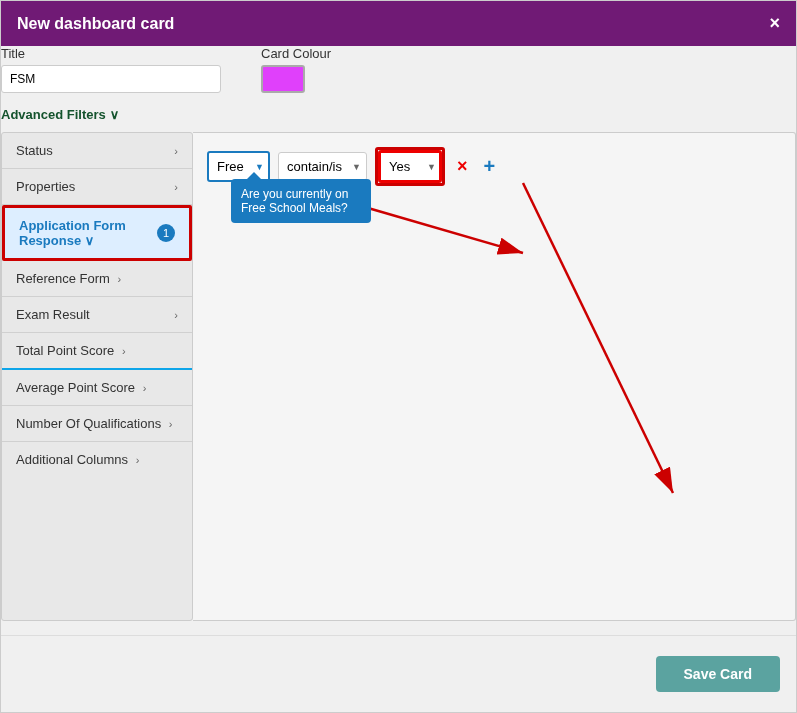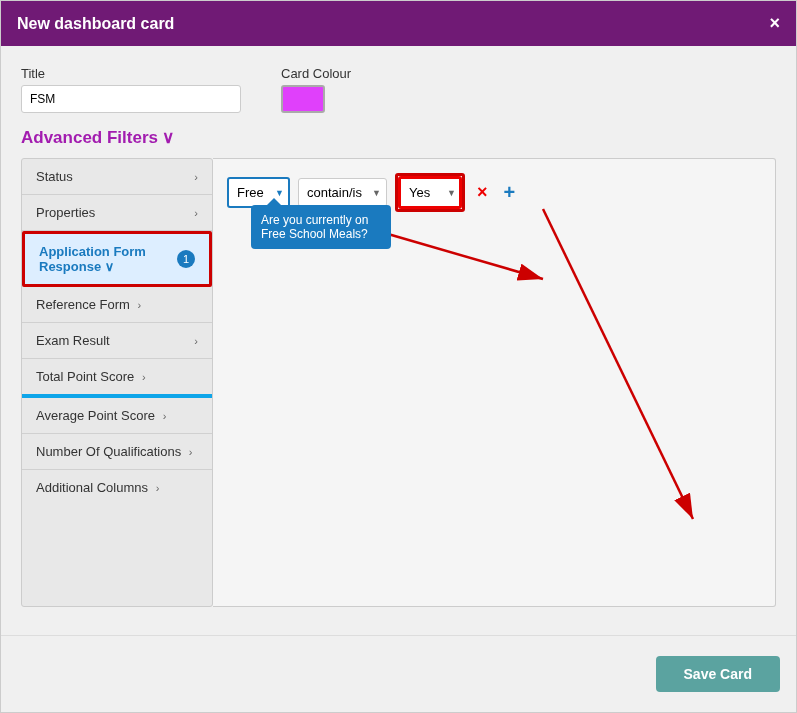--- a/index.html
+++ b/index.html
@@ -38,21 +38,21 @@
     .modal-close {
       color: white;
       font-size: 18px;
       cursor: pointer;
       background: none;
       border: none;
       font-weight: bold;
     }
     .modal-body {
       flex: 1;
-      padding: 20px;
+      padding: 0;
       overflow: hidden;
       position: relative;
     }
     .top-row {
       display: flex;
       align-items: flex-start;
       gap: 40px;
       margin-bottom: 14px;
     }
     .field-group {
@@ -74,22 +74,22 @@
     }
     .color-swatch {
       width: 44px;
       height: 28px;
       background: #e040fb;
       border: 2px solid #aaa;
       border-radius: 3px;
       cursor: pointer;
     }
     .advanced-filters-toggle {
-      color: #a21caf;
-      font-size: 17px;
+      color: #14532d;
+      font-size: 13px;
       font-weight: bold;
       cursor: pointer;
       display: flex;
       align-items: center;
       gap: 4px;
       margin-bottom: 10px;
     }
     .content-area {
       display: flex;
       gap: 0;
@@ -354,21 +354,21 @@
 
         <div class="sidebar-item-multi" style="border-bottom: 1px solid #d0d0d0;">
           <span>Reference Form <span class="item-chevron">›</span></span>
         </div>
 
         <div class="sidebar-item">
           <span>Exam Result</span>
           <span class="chevron">›</span>
         </div>
 
-        <div class="sidebar-item-multi" style="border-bottom: 4px solid #0ea5e9;">
+        <div class="sidebar-item-multi" style="border-bottom: 2px solid #0ea5e9;">
           <span>Total Point Score <span class="item-chevron">›</span></span>
         </div>
 
         <div class="sidebar-item-multi" style="border-bottom: 1px solid #d0d0d0;">
           <span>Average Point Score <span class="item-chevron">›</span></span>
         </div>
 
         <div class="sidebar-item-multi" style="border-bottom: 1px solid #d0d0d0;">
           <span>Number Of Qualifications <span class="item-chevron">›</span></span>
         </div>

